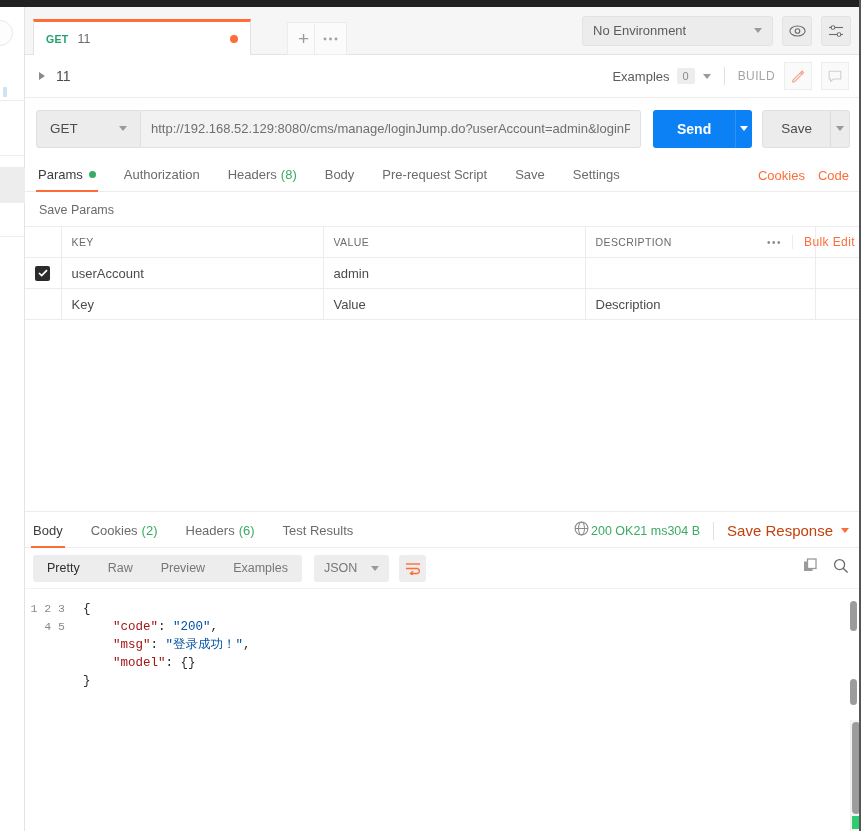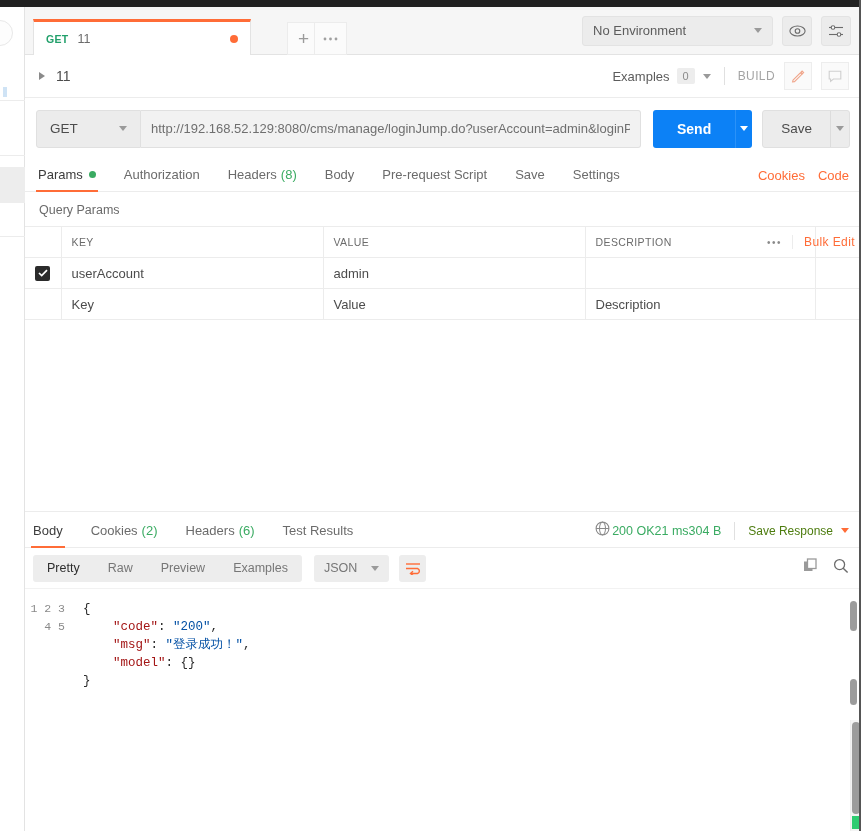--- a/index.html
+++ b/index.html
@@ -213,21 +213,21 @@
   .resp { position: relative; background: #fff; }
   .resptabs {
     position: relative; height: 36px; display: flex; align-items: flex-end;
     padding-left: 8px; border-bottom: 1px solid #ececec;
   }
   .rsp-right {
     position: absolute; right: 12px; bottom: 7px; display: flex; align-items: center;
   }
   .stat-green { font-size: 12.5px; color: #3aab62; }
   .globe { margin-right: 2px; }
-  .save-resp { font-size: 12px; color: #4d7c0f; display: flex; align-items: center; }
+  .save-resp { font-size: 15px; color: #c2410c; display: flex; align-items: center; }
   .caret-o { width: 0; height: 0; border-left: 4.5px solid transparent;
              border-right: 4.5px solid transparent; border-top: 5px solid #ff6c37; margin-left: 8px; }
 
   .viewbar {
     position: relative; height: 40px; display: flex; align-items: center;
     padding-left: 8px; background: #fff;
   }
   .seg { background: #ededed; border-radius: 3px; display: flex; align-items: center; height: 27px; }
   .seg-item { font-size: 12.5px; color: #777; padding: 0 14px; text-align: right; }
   .seg-item.active { color: #2e2e2e; }
@@ -403,21 +403,21 @@
       </div>
       <div class="rtab">
         <span>Settings</span>
       </div>
       <div class="reqtabs-right">
         <span class="link-orange">Cookies</span>
         <span class="link-orange">Code</span>
       </div>
     </div>
 
-    <div class="qp-title">Query Params</div>
+    <div class="qp-title">Save Params</div>
 
     <table class="ptable">
       <thead>
         <tr>
           <th class="col-chk"></th>
           <th class="col-key">KEY</th>
           <th class="col-val">VALUE</th>
           <th class="col-desc">DESCRIPTION</th>
           <th class="col-act th-act">
             <div class="act-inner">

